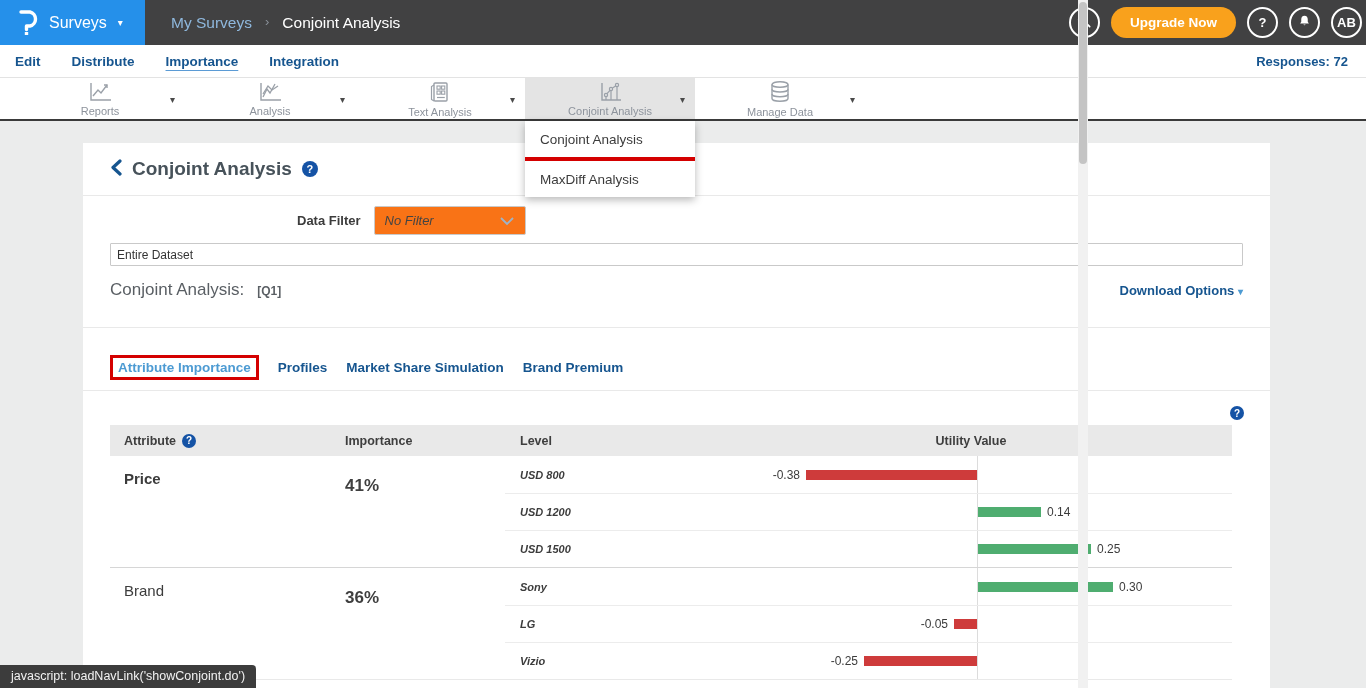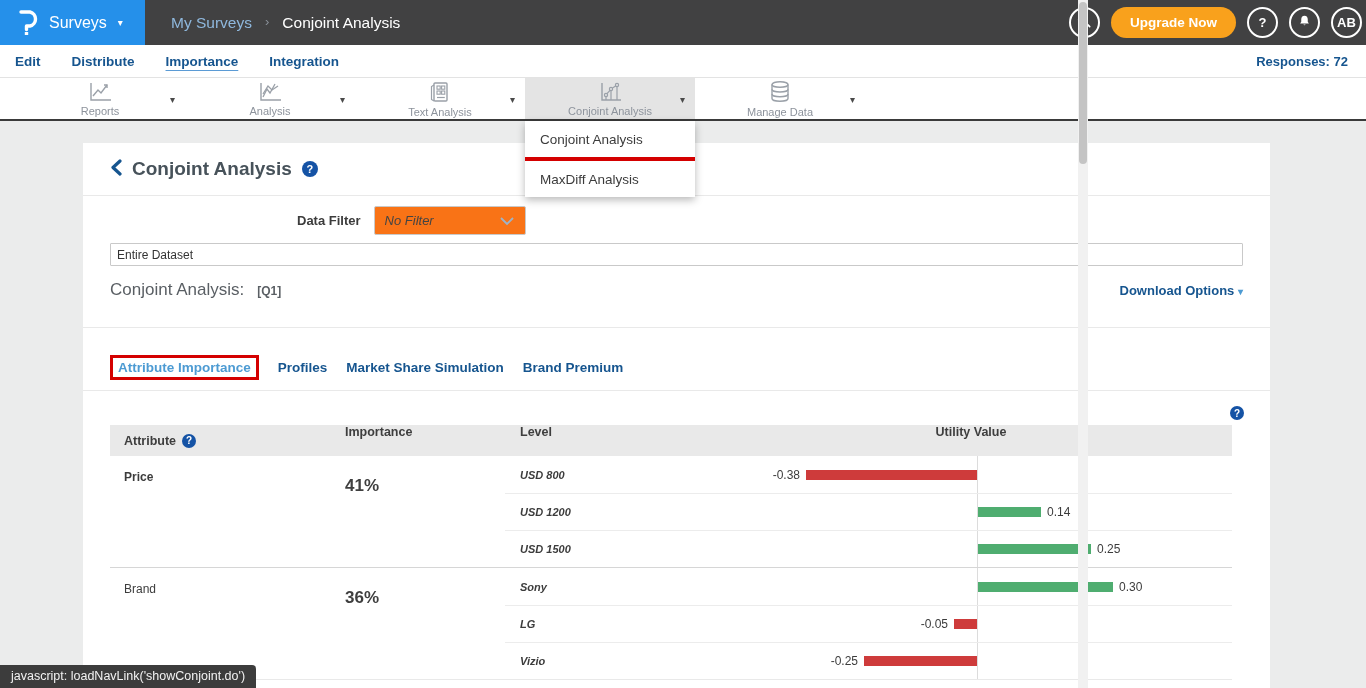--- a/index.html
+++ b/index.html
@@ -86,30 +86,30 @@
 
   
   .tabs { position:absolute; left:27px; top:212px; display:flex; align-items:center; gap:19px; }
   .tab { color:#16558f; font-size:13.5px; font-weight:bold; cursor:pointer; }
   .tab.active { color:#4d9bd3; border:3px solid #d40000; padding:2px 5px; }
 
   .table-help { position:absolute; top:263px; right:26px; }
 
   
   .utable { position:absolute; left:27px; top:282px; width:1122px; }
-  .thead { display:flex; background:#e9e9e9; height:31px; 
+  .thead { display:flex; background:#e9e9e9; height:31px; align-items:center;
     font-size:12.5px; font-weight:bold; color:#3e3e3e; }
   .h-attr { width:220px; padding-left:14px; display:flex; align-items:center; gap:6px; }
   .h-imp { width:175px; padding-left:15px; }
   .h-lvl { width:205px; padding-left:15px; }
   .h-util { flex:1; text-align:center; }
   .group { display:flex; }
   .group + .group { border-top:1px solid #d6d6d6; }
   .group:last-of-type { border-bottom:1px solid #e9e9e9; }
-  .g-attr { width:220px; padding:14px 0 0 14px; font-size:12px; color:#3c3c3c; }
+  .g-attr { width:220px; padding:14px 0 0 14px; font-size:15px; color:#3c3c3c; }
   .group:first-of-type .g-attr { font-weight:bold; }
   .g-imp { width:175px; padding:20px 0 0 15px; font-size:17px; font-weight:bold; color:#3f3f3f; }
   .levels { flex:1; }
   .level { display:flex; height:37px; }
   .level + .level { border-top:1px solid #ececec; }
   .lname { width:205px; padding-left:15px; display:flex; align-items:center; font-size:11px;
     font-style:italic; font-weight:bold; color:#3c3c3c; }
   .canvas { flex:1; position:relative; }
   .axis { position:absolute; left:267px; top:0; bottom:0; width:1px; background:#dcdcdc; }
   .bar { position:absolute; top:50%; transform:translateY(-50%); height:10px; }

